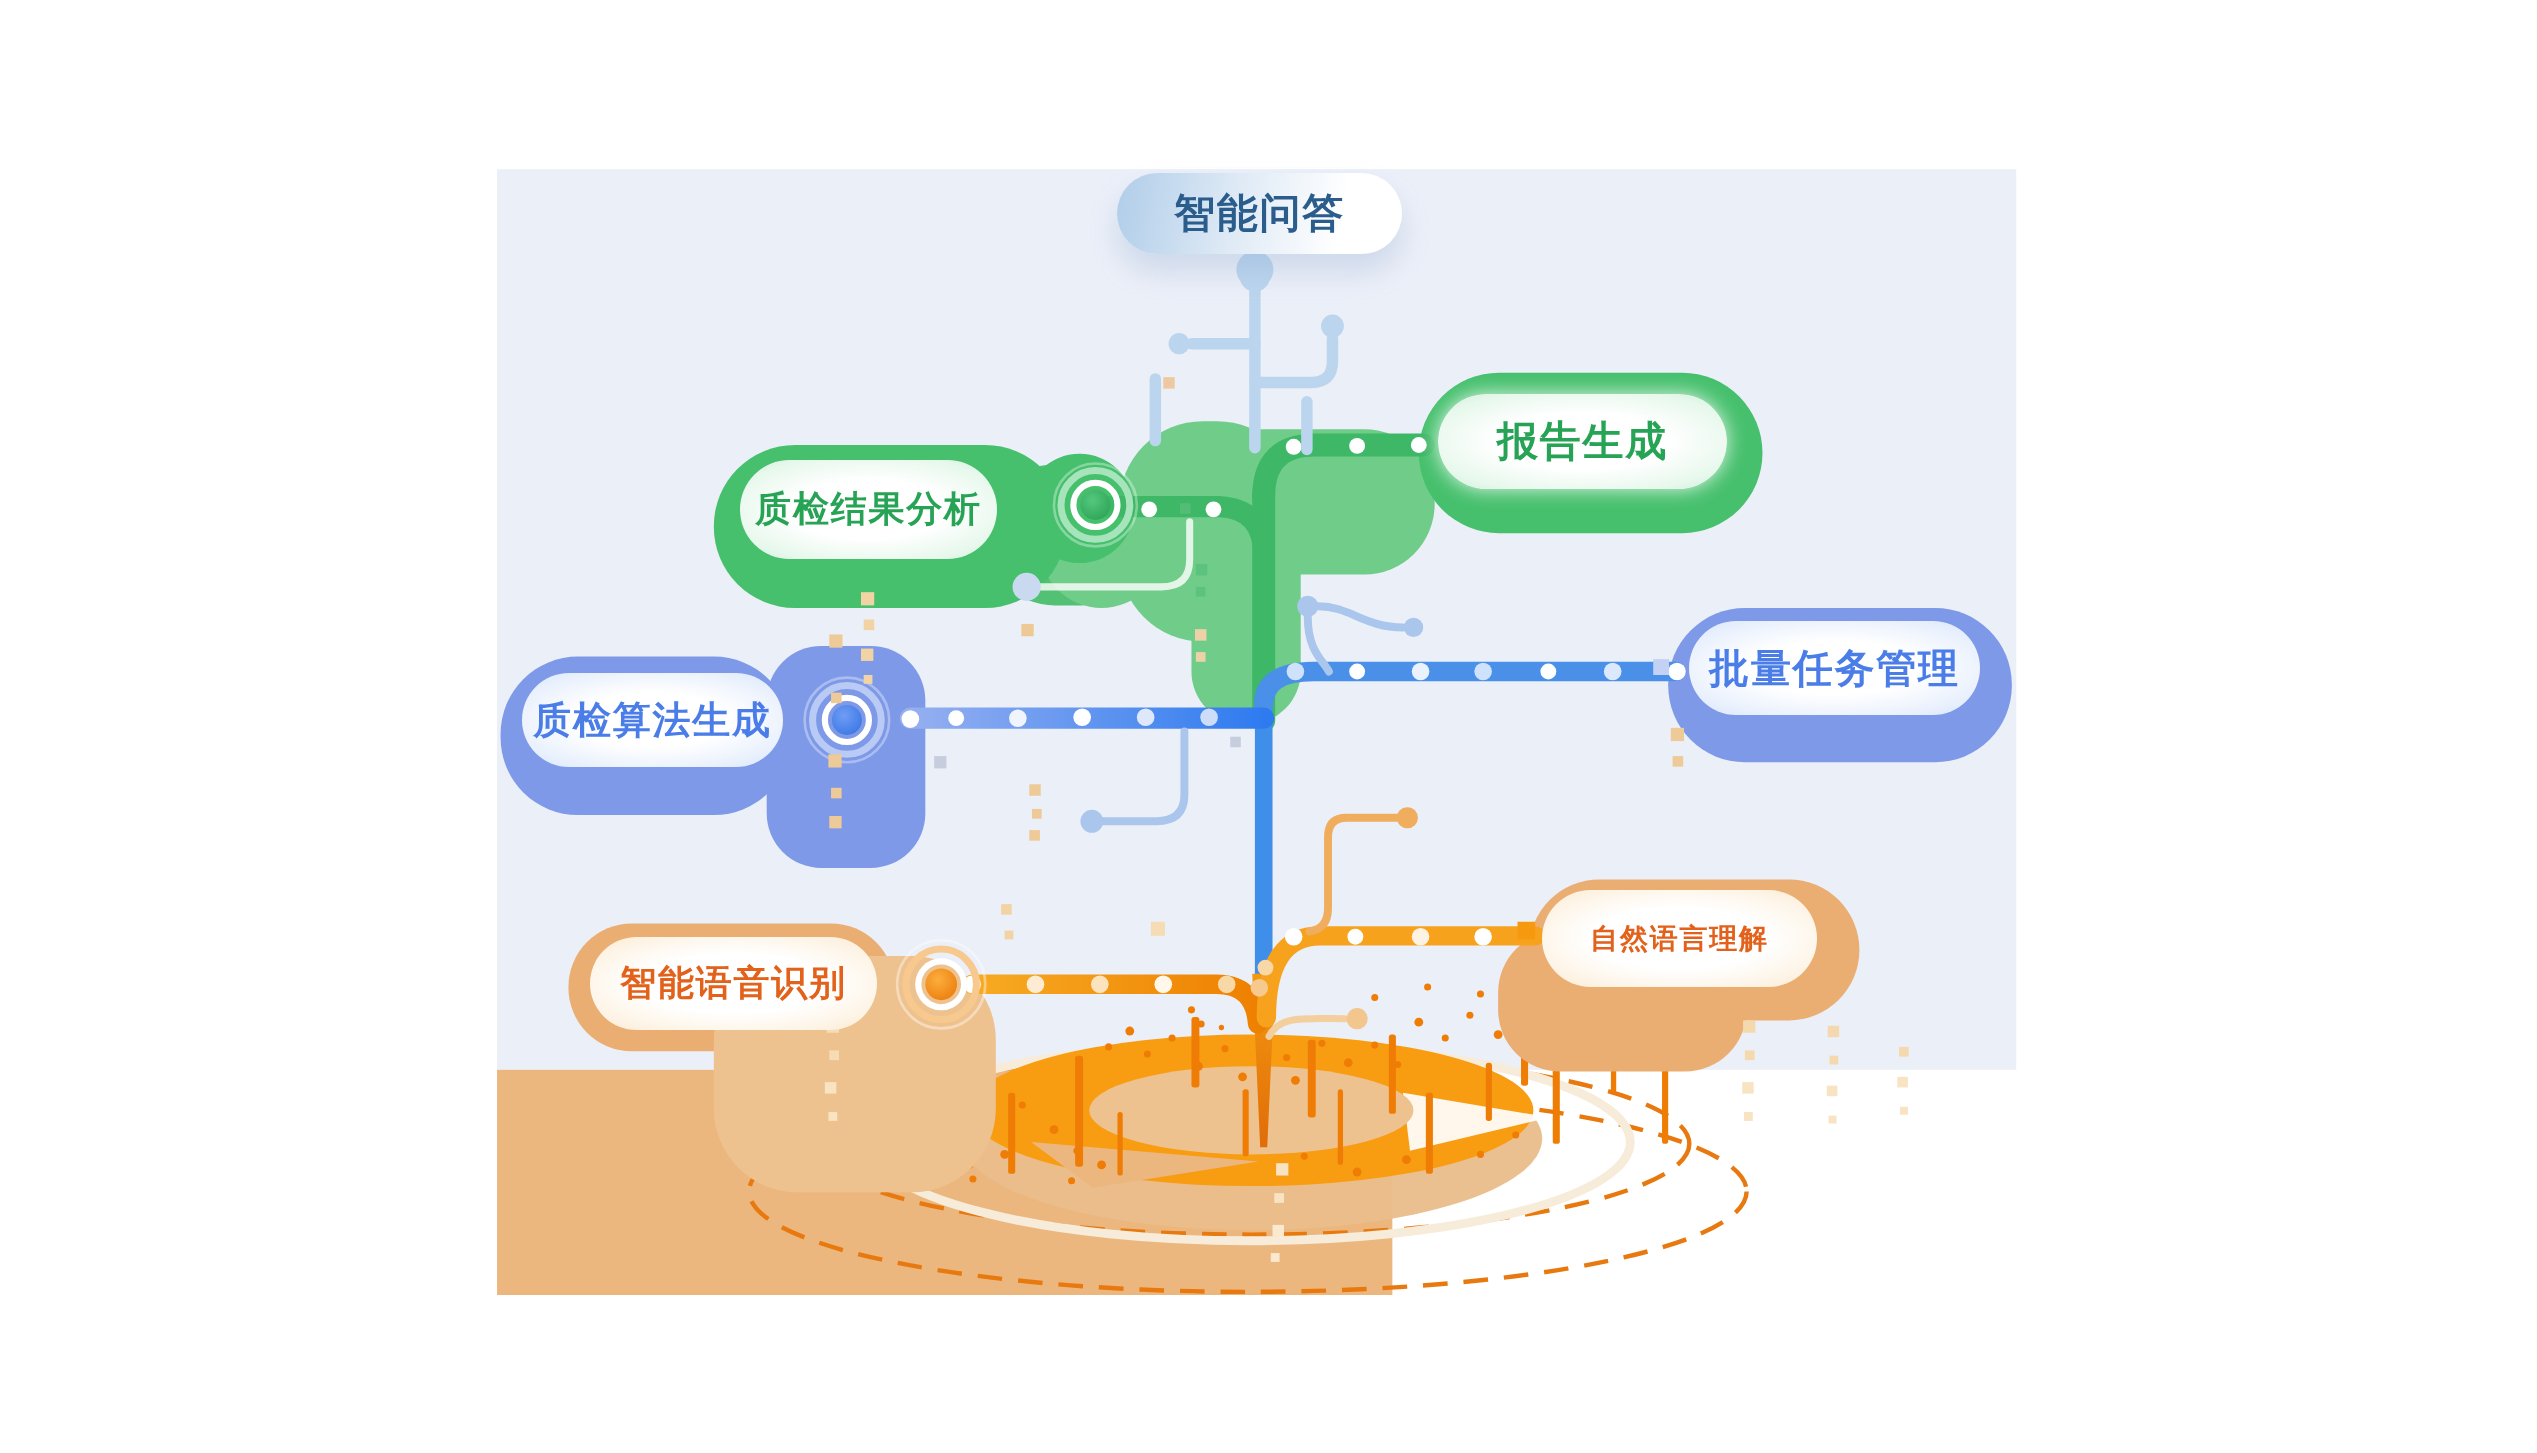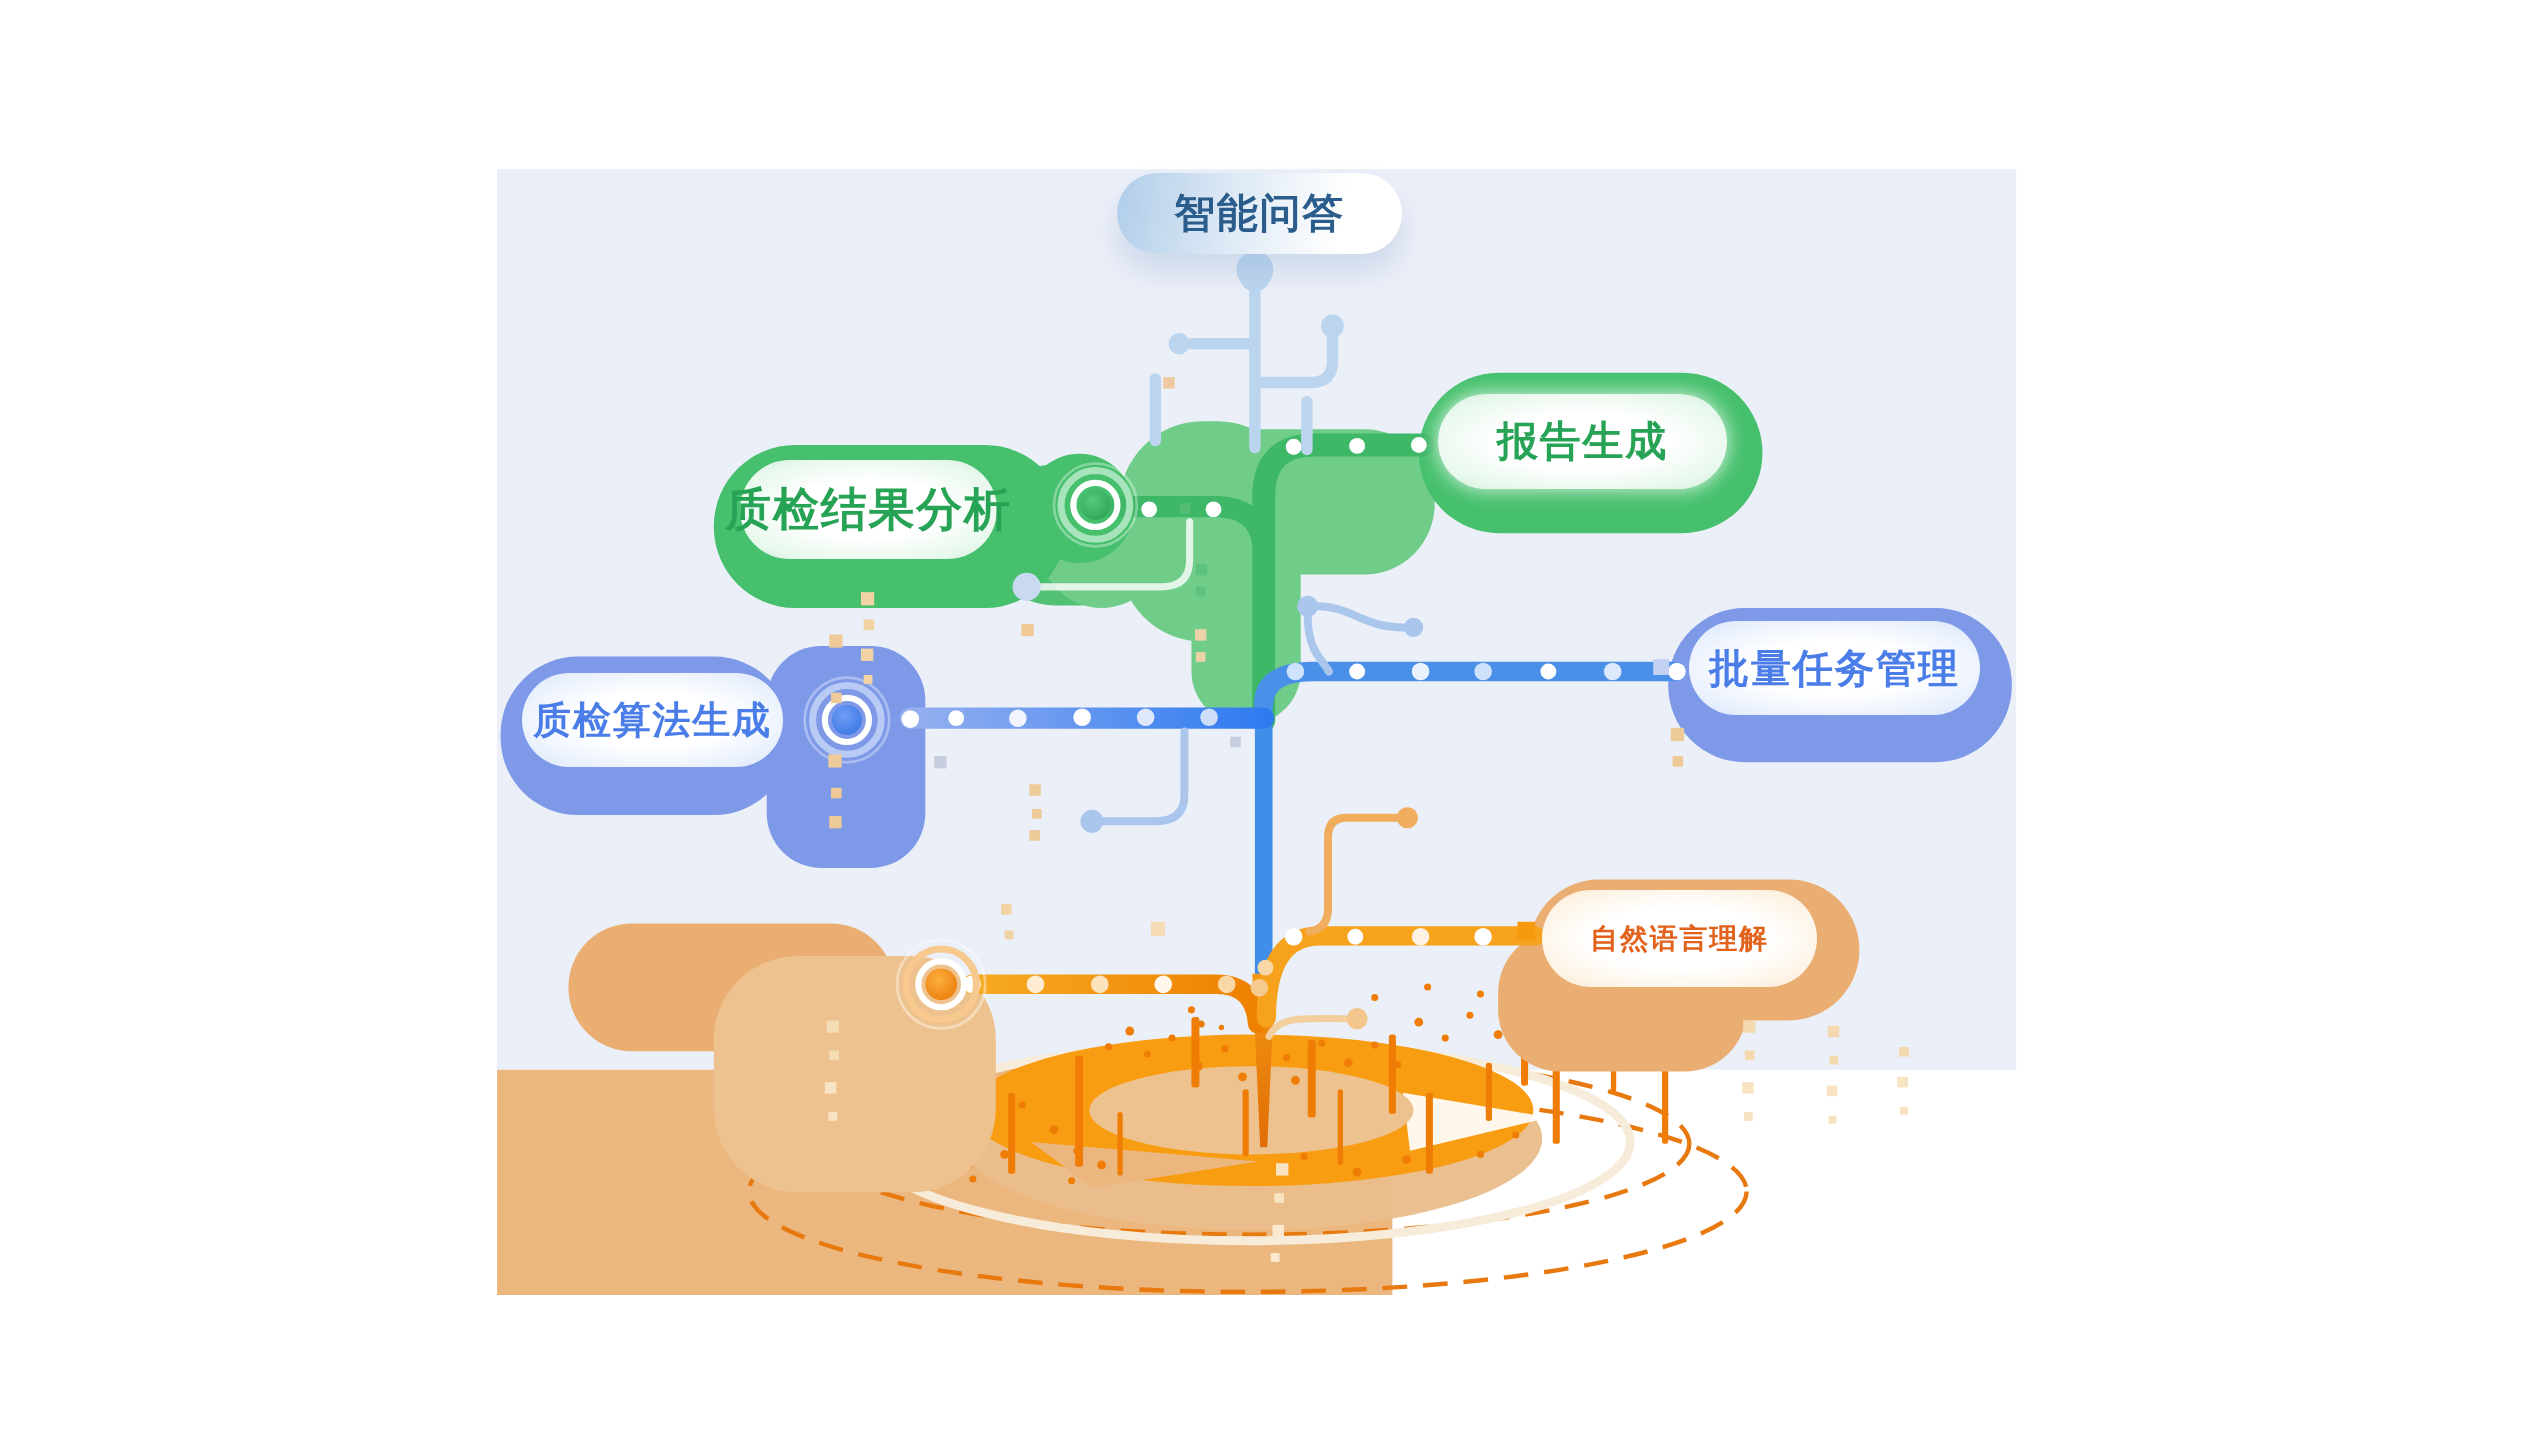--- a/index.html
+++ b/index.html
@@ -10,21 +10,21 @@
               border-radius:880px;font-weight:bold;letter-spacing:1.8px;white-space:nowrap;}
   .pill-qa{left:1117px;top:173px;width:285px;height:81px;border-radius:41px;
            background:linear-gradient(100deg,#b0cde9 0%,#dde9f5 40%,#ffffff 78%);
            color:#2b5d8c;font-size:41px;
            box-shadow:0 17.6px 28px rgba(130,160,200,.28);}
   .pill-report{left:1438px;top:394px;width:289px;height:95px;
            background:radial-gradient(ellipse at center,#ffffff 42%,#e7f8ec 78%,#cfeeda 100%);
            color:#27a355;font-size:41px;box-shadow:0 0 19.4px rgba(255,255,255,.85);font-family:Liberation Serif, serif;}
   .pill-analysis{left:740px;top:460px;width:257px;height:99px;
            background:radial-gradient(ellipse at center,#ffffff 42%,#e7f8ec 78%,#cfeeda 100%);
-           color:#27a355;font-size:46px;font-family:Liberation Mono, monospace;}
+           color:#27a355;font-size:36px;font-family:Liberation Mono, monospace;}
   .pill-batch{left:1689px;top:621px;width:291px;height:94px;
            background:radial-gradient(ellipse at center,#ffffff 40%,#eaf1fd 76%,#d6e4fa 100%);
            color:#4a7de8;font-size:40px;}
   .pill-algorithm{left:522px;top:673px;width:261px;height:94px;
            background:radial-gradient(ellipse at center,#ffffff 40%,#eaf1fd 76%,#d6e4fa 100%);
            color:#4a7de8;font-size:38px;}
   .pill-nlu{left:1542px;top:890px;width:275px;height:97px;
            background:radial-gradient(ellipse at center,#ffffff 45%,#fdf3e4 80%,#fae5c8 100%);
            color:#e2621b;font-size:28px;}
   .pill-asr{left:590px;top:937px;width:287px;height:93px;
@@ -329,15 +329,18 @@
 </div>
 <div class="pill-inner pill-batch">
   <span>批量任务管理</span>
 </div>
 <div class="pill-inner pill-algorithm">
   <span>质检算法生成</span>
 </div>
 <div class="pill-inner pill-nlu">
   <span>自然语言理解</span>
 </div>
+<div class="pill-inner pill-asr">
+  <span>智能语音识别</span>
+</div>
 
 </div>
 
 
 </body></html>

